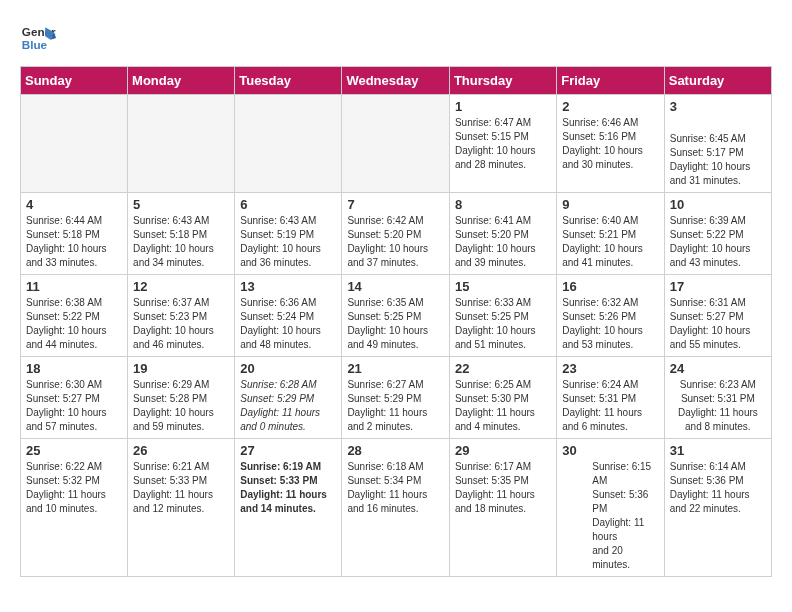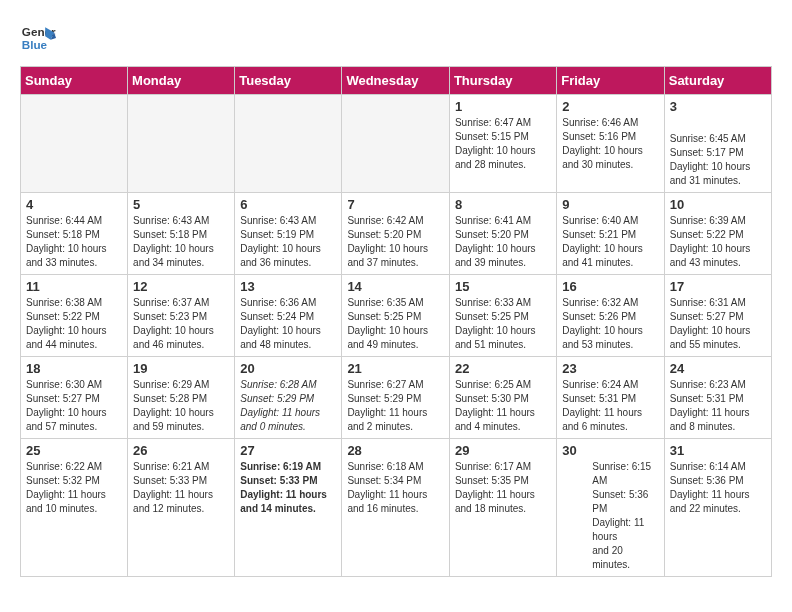--- a/index.html
+++ b/index.html
@@ -283,21 +283,21 @@
         </td>
         <td>
           <span class="day-number">23</span>
           <div class="day-info" style="white-space: pre-line;">Sunrise: 6:24 AM
 Sunset: 5:31 PM
 Daylight: 11 hours
 and 6 minutes.</div>
         </td>
         <td>
           <span class="day-number">24</span>
-          <div class="day-info" style="white-space: pre-line;">Sunrise: 6:23 AM
+          <div class="day-info" style="white-space: pre-line; text-align: center;">Sunrise: 6:23 AM
 Sunset: 5:31 PM
 Daylight: 11 hours
 and 8 minutes.</div>
         </td>
       </tr>
       <tr class="week-row">
         <td>
           <span class="day-number">25</span>
           <div class="day-info" style="white-space: pre-line;">Sunrise: 6:22 AM
 Sunset: 5:32 PM

